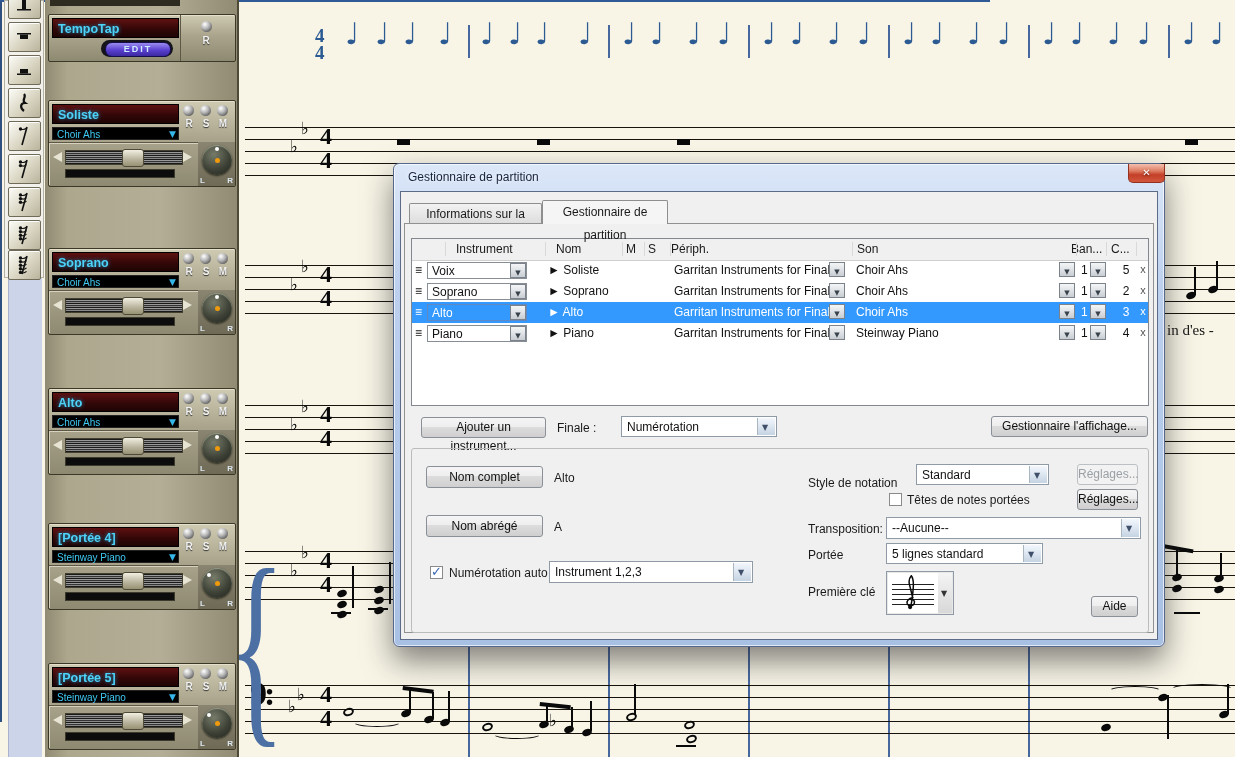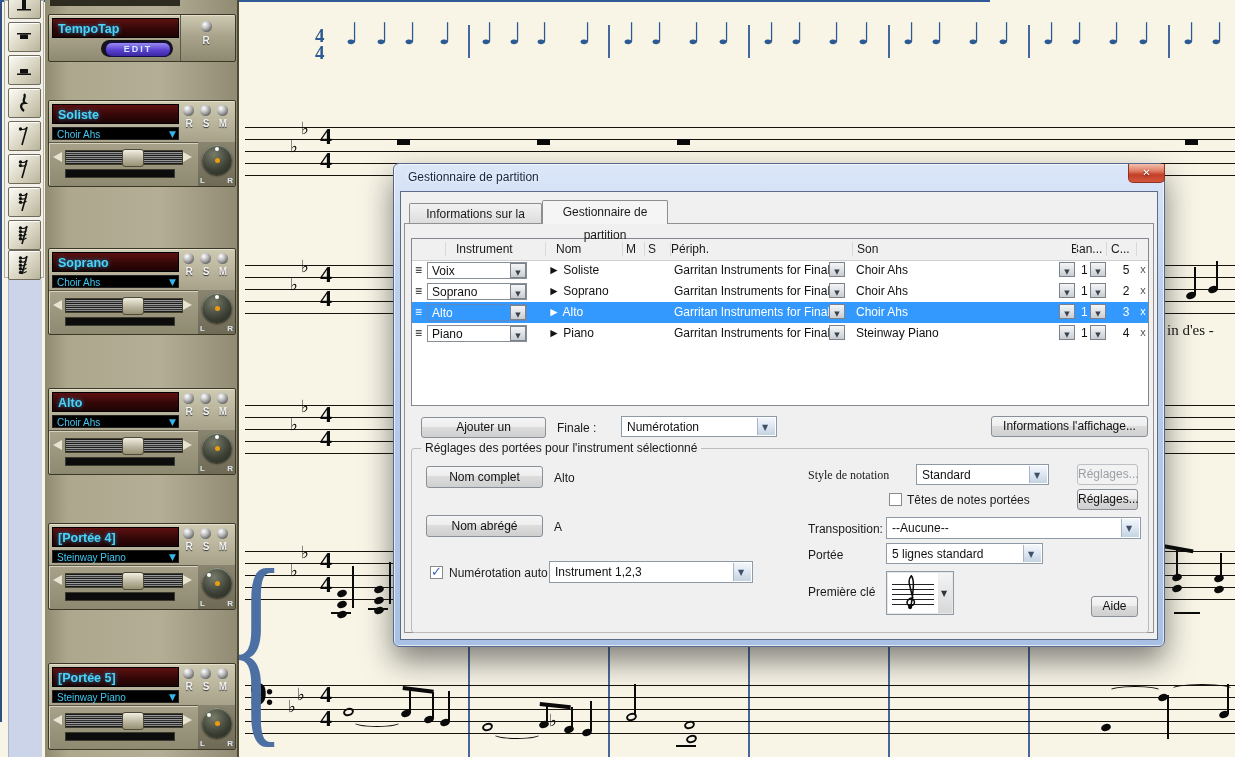--- a/index.html
+++ b/index.html
@@ -623,40 +623,39 @@
       </div>
 
     <div class="btn" style="left:27px;top:253px;width:125px;height:21px;line-height:19px;">Ajouter un instrument...</div>
     <span class="lbl" style="left:163px;top:257px;">Finale :</span>
     <div class="combo" style="left:227px;top:252px;width:156px;height:21px;">
       <span class="cv">Numérotation</span>
         <span class="arr">
           <b>▼</b>
         </span>
     </div>
-    <div class="btn" style="left:597px;top:252px;width:157px;height:21px;line-height:19px;">Informations l'affichage...</div>
+    <div class="btn" style="left:597px;top:252px;width:157px;height:21px;line-height:19px;">Gestionnaire l'affichage...</div>
 
     <div id="grp"></div>
-    <div id="grp-lbl">Réglages des portées pour l'instrument sélectionné</div>
 
     <div class="btn" style="left:32px;top:302px;width:117px;height:22px;line-height:20px;">Nom complet</div>
     <span class="lbl" style="left:160px;top:307px;">Alto</span>
     <div class="btn" style="left:32px;top:351px;width:117px;height:22px;line-height:20px;">Nom abrégé</div>
     <span class="lbl" style="left:160px;top:356px;">A</span>
 
     <div class="cb on" style="left:36px;top:402px;"></div>
     <span class="lbl" style="left:55px;top:402px;">Numérotation auto</span>
     <div class="combo" style="left:155px;top:397px;width:204px;height:22px;">
       <span class="cv">Instrument 1,2,3</span>
         <span class="arr">
           <b>▼</b>
         </span>
     </div>
 
-    <span class="lbl" style="left:414px;top:304px;font-family:Liberation Serif, serif;">Style de notation</span>
+    <span class="lbl" style="left:414px;top:312px;">Style de notation</span>
     <div class="combo" style="left:522px;top:300px;width:133px;height:21px;">
       <span class="cv">Standard</span>
         <span class="arr">
           <b>▼</b>
         </span>
     </div>
     <div class="btn dis" style="left:683px;top:300px;width:61px;height:21px;line-height:19px;">Réglages...</div>
     <div class="cb" style="left:495px;top:329px;"></div>
     <span class="lbl" style="left:513px;top:329px;">Têtes de notes portées</span>
     <div class="btn" style="left:683px;top:325px;width:61px;height:21px;line-height:19px;">Réglages...</div>

